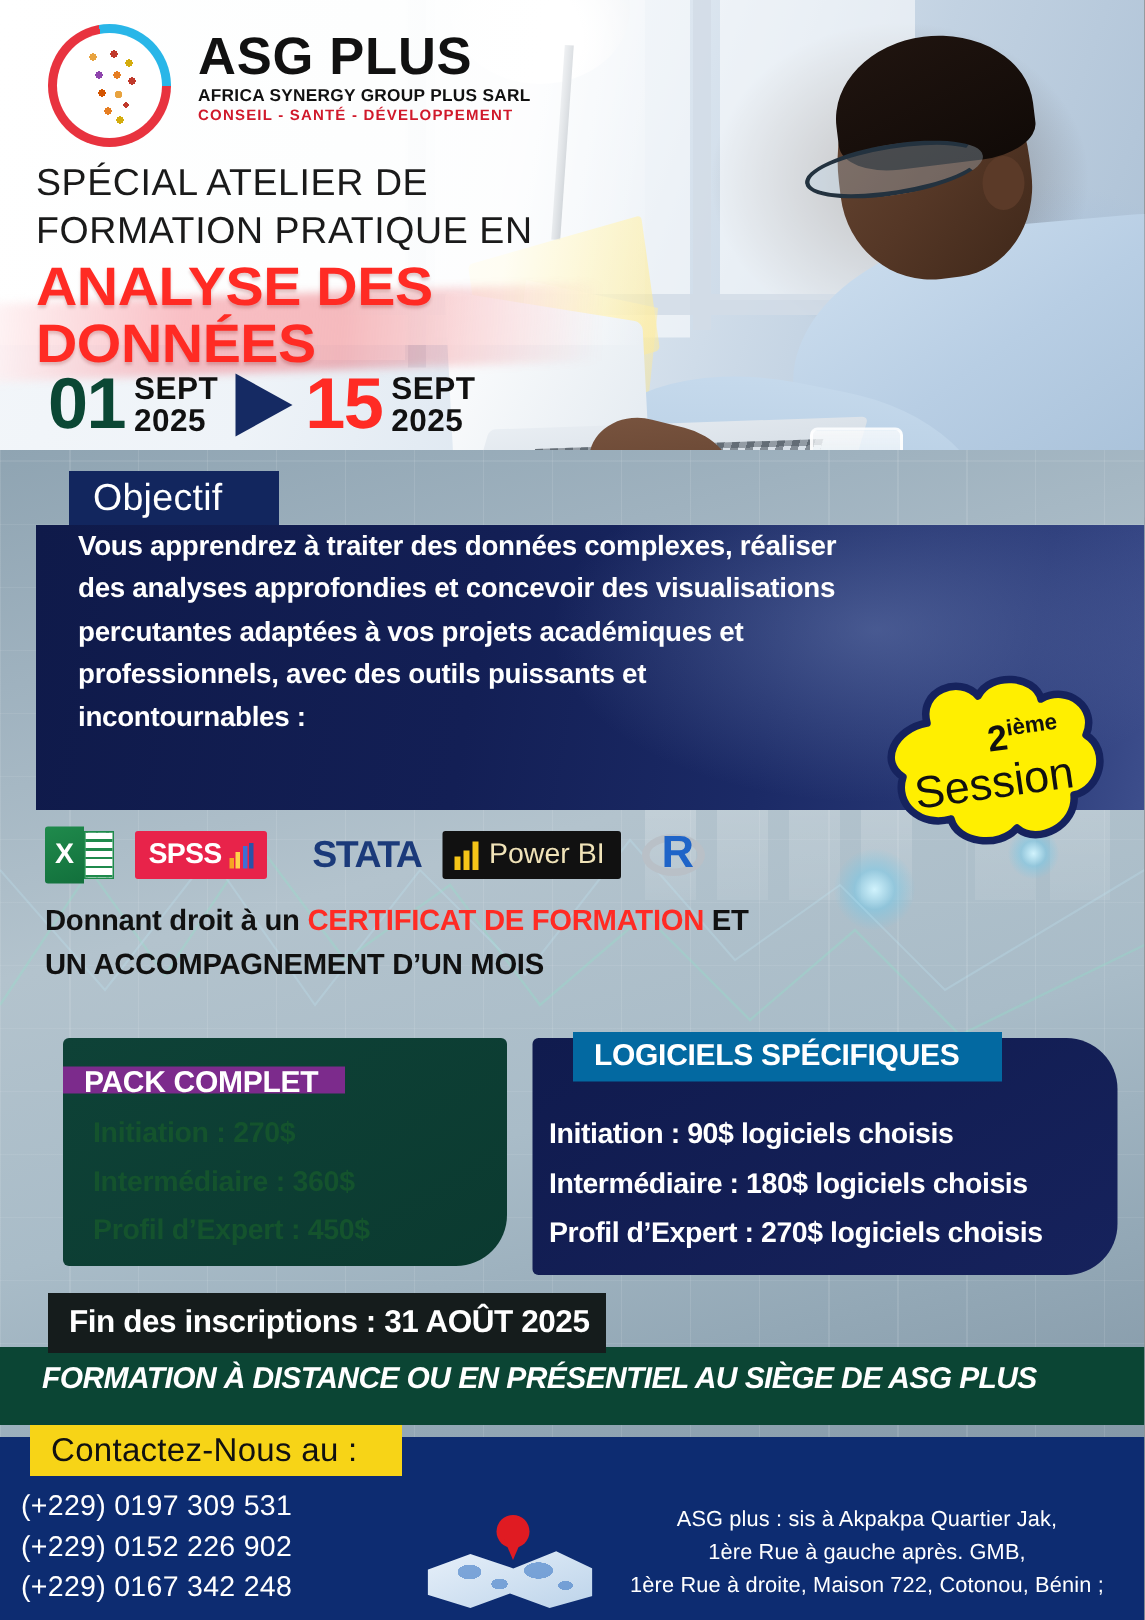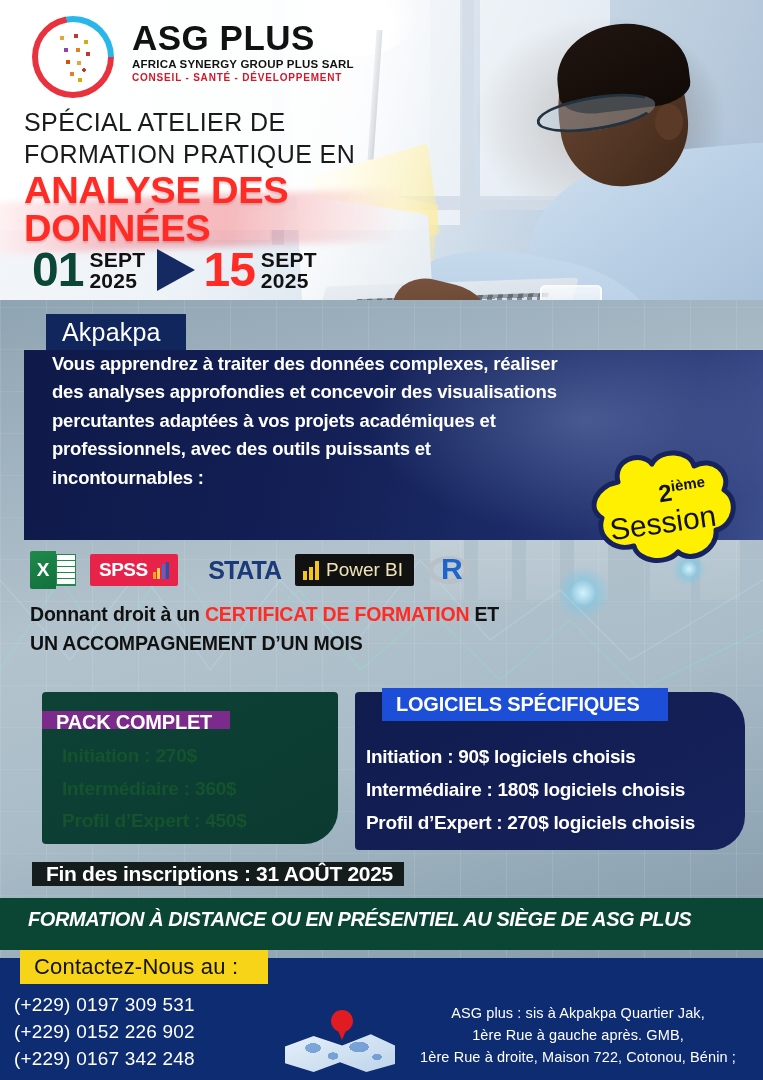--- a/index.html
+++ b/index.html
@@ -350,39 +350,39 @@
     font-family:"Liberation Sans", sans-serif; letter-spacing:-0.2px;
   }
 
   .soft-box {
     position:absolute; left:355px; top:692px; width:390px; height:158px;
     background:linear-gradient(150deg,#101b4e,#16225c);
     border-radius:4px 34px 34px 4px;
   }
   .soft-badge {
     position:absolute; left:382px; top:688px; width:286px; height:33px;
-    background:#1d4ed8; display:flex; align-items:center; padding-left:14px;
+    background:#0369a1; display:flex; align-items:center; padding-left:14px;
   }
   .soft-badge span {
     color:#fff; font-size:20px; font-weight:800; letter-spacing:-0.2px;
     font-family:"Liberation Sans", sans-serif;
   }
   .soft-list { position:absolute; left:366px; top:740px; }
   .soft-list div {
     color:#fff; font-size:19px; font-weight:700; line-height:1.74;
     font-family:"Liberation Sans", sans-serif; letter-spacing:-0.3px;
   }
 
   
   .green-band {
     position:absolute; left:0; top:898px; width:763px; height:52px;
     background:#0b4534;
   }
   .deadline {
-    position:absolute; left:32px; top:862px; width:372px; height:24px;
+    position:absolute; left:32px; top:862px; width:372px; height:40px;
     background:#151c1c; display:flex; align-items:center; padding-left:14px;
   }
   .deadline span {
     color:#fff; font-size:21px; font-weight:800; letter-spacing:-0.3px;
     font-family:"Liberation Sans", sans-serif;
   }
   .banner-txt {
     position:absolute; left:28px; top:908px; width:720px;
     color:#fff; font-size:20px; font-weight:800; font-style:italic;
     letter-spacing:-0.4px; font-family:"Liberation Sans", sans-serif;
@@ -510,21 +510,21 @@
     </div>
     <div class="arrow-tri"></div>
     <div class="date-num d-end">15</div>
     <div class="date-ml">
       <div class="date-mo">SEPT</div>
       <div class="date-yr">2025</div>
     </div>
   </div>
 
   <div class="obj-badge">
-    <span>Akpakpa</span>
+    <span>Objectif</span>
   </div>
   <div class="obj-panel">
     <div class="obj-text">Vous apprendrez à traiter des données complexes, réaliser des analyses approfondies et concevoir des visualisations percutantes adaptées à vos projets académiques et professionnels, avec des outils puissants et incontournables  :</div>
   </div>
 
   <div class="burst">
     <svg width="160" height="118" viewBox="0 0 160 118">
       <path d="M36 34 C30 12, 58 2, 70 16 C78 0, 108 2, 112 18 C130 8, 150 24, 142 42
                C158 52, 152 78, 134 82 C136 102, 110 116, 96 104 C84 118, 56 114, 52 98
                C32 104, 14 88, 20 70 C4 60, 14 38, 36 34 Z" fill="#ffef00" stroke="#16235e" stroke-width="5" stroke-linejoin="round"></path>

